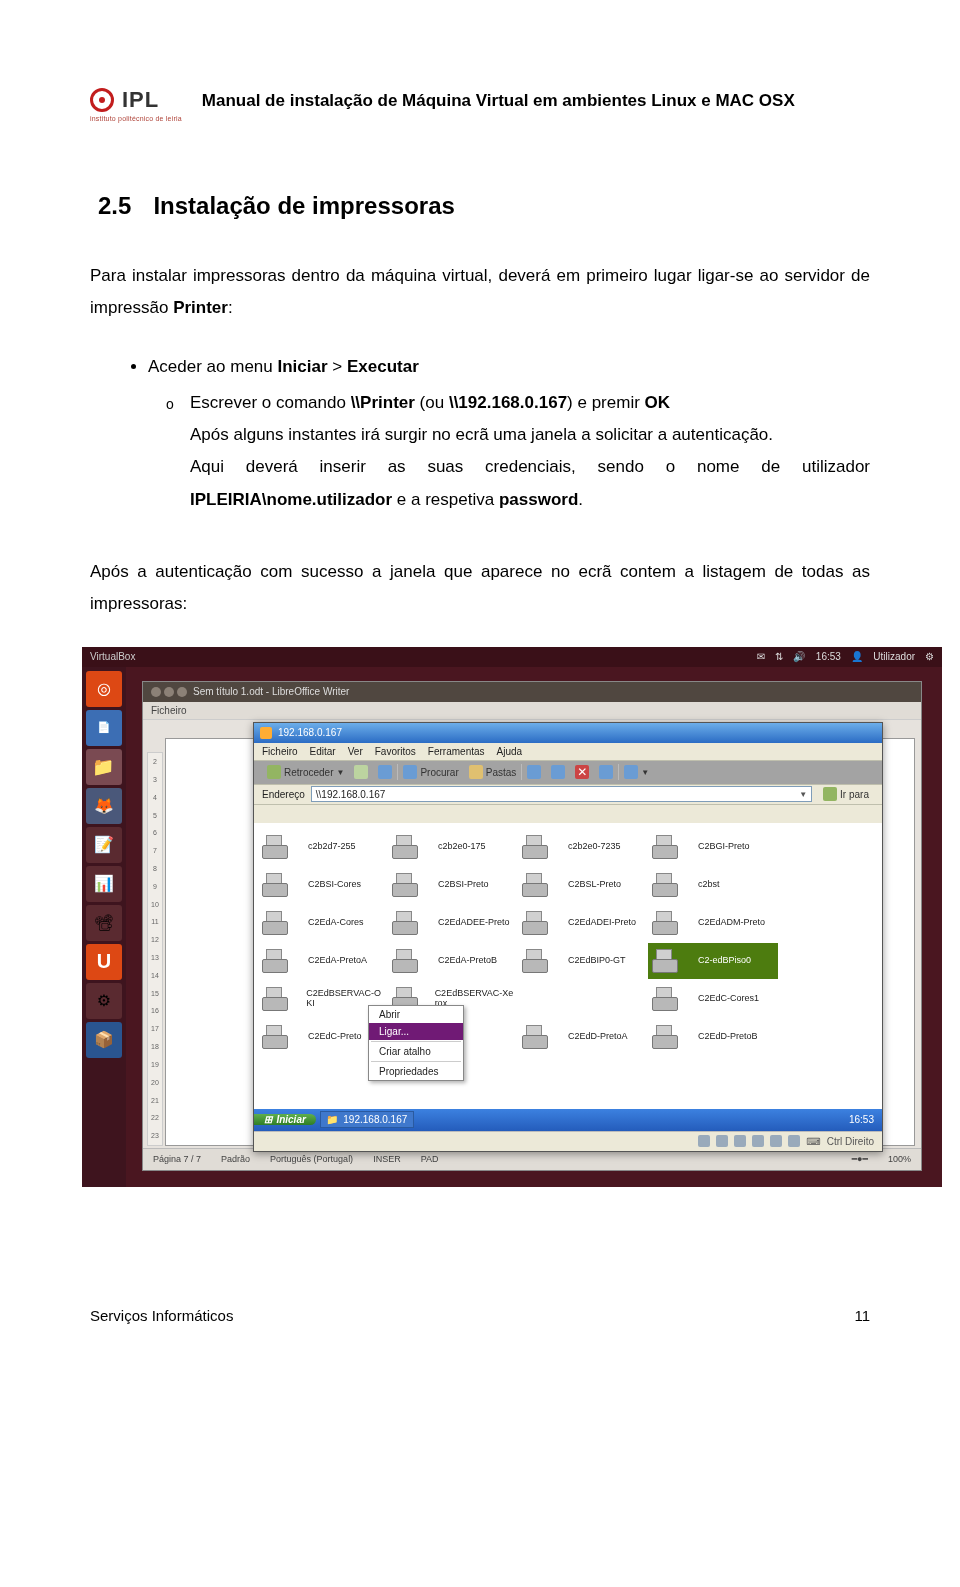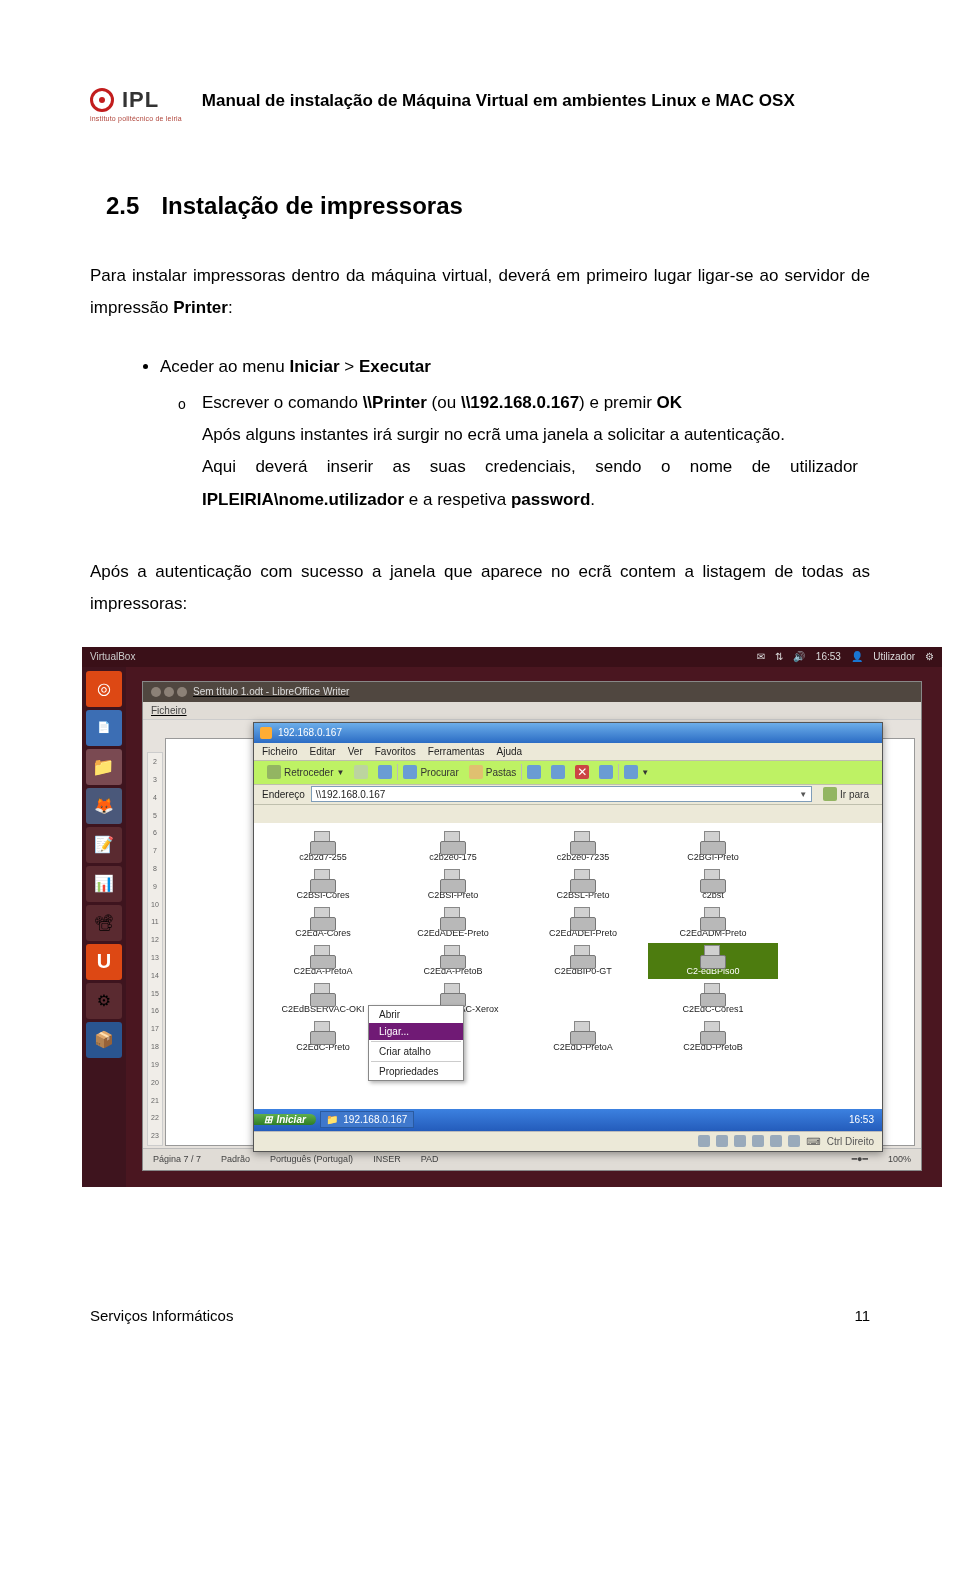--- a/index.html
+++ b/index.html
@@ -12,71 +12,71 @@
   }
   .page { padding: 60px 90px 40px 90px; }
   .header { display: flex; align-items: flex-start; margin-bottom: 70px; margin-top: 27px; }
   .logo-wrap { display: flex; flex-direction: column; align-items: flex-start; gap:2px; margin-right: 20px; }
   .logo-top { display: flex; align-items: center; gap: 8px; }
   .logo-dot { width: 24px; height: 24px; border: 3px solid #c21d1d; border-radius: 50%; display:flex; align-items:center; justify-content:center;}
   .logo-dot-inner { width:6px; height:6px; background:#c21d1d; border-radius:50%; }
   .logo-text { font-weight: bold; font-size: 22px; color:#333; letter-spacing:1px; }
   .logo-sub { font-size: 7px; color:#b0453b; letter-spacing:0.2px; }
   .header-title { flex:1; font-weight: bold; font-size: 17px; text-align: left; margin-top:4px;}
-  h2.section { font-size: 24px; font-weight: bold; margin: 0 0 40px 16px; }
+  h2.section { font-size: 24px; font-weight: bold; margin: 0 0 40px 8px; }
   .sec-num { display:inline-block; margin-right: 22px; }
   p.body { font-size: 17px; line-height: 1.9; margin: 0 0 26px 0; text-align: justify; }
-  ul.lvl1 { list-style: disc; padding-left: 58px; margin:12px; }
+  ul.lvl1 { list-style: disc; padding-left: 58px; margin:0; }
   ul.lvl1 > li { font-size: 17px; line-height: 1.9; text-align: justify; }
   ul.lvl2 { list-style: none; padding-left: 42px; margin-top:4px; }
   ul.lvl2 > li { position: relative; font-size: 17px; line-height: 1.9; text-align: justify; }
   ul.lvl2 > li::before { content: "o"; position:absolute; left:-24px; font-size:14px; top:4px; }
   b { font-weight: bold; }
   .screenshot { margin: 20px -30px 60px -40px; padding-left: 32px; }
   .ubuntu-frame { background:#4a1620; position:relative; width:860px; height:540px; font-family: Arial, sans-serif; }
   .ubuntu-topbar { height:20px; background:#3a1018; display:flex; align-items:center; color:#ddd; font-size:10px; padding:0 8px; justify-content:space-between;}
   .ubuntu-topbar-left { color:#ccc; }
   .ubuntu-topbar-right { display:flex; gap:10px; align-items:center; }
   .launcher { position:absolute; left:0; top:20px; bottom:0; width:44px; background:rgba(60,20,30,0.85); display:flex; flex-direction:column; align-items:center; padding-top:4px; gap:3px;}
   .launcher-item { width:36px; height:36px; border-radius:3px; background:#6b3340; display:flex; align-items:center; justify-content:center; font-size:16px;}
   .li-orange { background:#dd4814; color:#fff; }
   .li-blue { background:#3c6eb4; color:#fff; font-size:11px; font-weight:bold;}
   .li-ff { background:#4a587a; }
   .li-file { background:#7a4a52; font-size:18px;}
   .li-app { background:#5a2a30; }
   .li-u { background:#dd4814; color:#fff; font-weight:bold; font-size:20px; }
   .li-box { background:#2a5590; }
-  .writer-win { position:absolute; left:60px; top:34px; width:780px; height:490px; background:#e6e2dd; border:1px solid #888;text-decoration:underline; }
+  .writer-win { position:absolute; left:60px; top:34px; width:780px; height:490px; background:#e6e2dd; border:1px solid #888; }
   .writer-titlebar { height:20px; background:#504740; display:flex; align-items:center; padding:0 8px; gap:6px;}
   .win-btns { display:flex; gap:3px; }
   .win-btn { width:10px; height:10px; border-radius:50%; background:#8c8177; }
   .writer-title { color:#ddd; font-size:10px; }
   .writer-menu { height:18px; background:#e0dcd6; font-size:10px; color:#444; padding:0 8px; display:flex; gap:14px; align-items:center; border-bottom:1px solid #ccc;}
   .ruler-v { position:absolute; left:4px; top:70px; bottom:24px; width:16px; background:#f0ede8; font-size:7px; color:#666; display:flex; flex-direction:column; justify-content:space-around; align-items:center; border:1px solid #ccc;}
   .writer-canvas { position:absolute; left:22px; top:56px; right:6px; bottom:24px; background:#fff; border:1px solid #999;}
   .writer-statusbar { position:absolute; left:0; right:0; bottom:0; height:22px; background:#e0dcd6; font-size:9px; color:#444; display:flex; align-items:center; justify-content:space-between; padding:0 10px; border-top:1px solid #bbb;}
   .sb-seg { display:flex; gap:20px; }
   
   .vm-win { position:absolute; left:110px; top:40px; width:630px; height:430px; background:#ece9d8; border:1px solid #555; box-shadow:0 2px 8px rgba(0,0,0,0.4); font-size:10px; color:#222;}
   .vm-title { height:18px; background:linear-gradient(#8f6a44,#5c3a1c); color:#fff; display:flex; align-items:center; padding:0 6px; gap:6px;}
   .vm-title-ico { width:10px; height:10px; background:#1f5fd4; border-radius:2px;}
   .xp-title { height:20px; background:linear-gradient(#6caeea,#2b6cc4); color:#fff; display:flex; align-items:center; padding:0 6px; gap:6px;}
   .xp-title-ico { width:12px;height:12px;background:#ffad33;border-radius:2px;}
   .xp-menu { height:18px; background:#ece9d8; display:flex; align-items:center; gap:12px; padding:0 8px; border-bottom:1px solid #bfbfad;}
-  .xp-toolbar { height:24px; background:#bef264; display:flex; align-items:center; padding:0 8px; border-bottom:1px solid #bfbfad;text-align:right;}
+  .xp-toolbar { height:24px; background:#a3a3a3; display:flex; align-items:center; padding:0 8px; border-bottom:1px solid #bfbfad;text-align:right;}
   .tbtn { display:flex; align-items:center; gap:3px; font-size:10px; color:#333; padding:1px 4px; border:1px solid transparent;}
   .tb-sep { width:1px; height:16px; background:#bbb; }
   .tb-ico { width:14px; height:14px; background:#93b562; border-radius:2px; }
   .tb-ico.red { background:#c44; font-size:12px; color:#fff; display:flex; align-items:center; justify-content:center;}
   .tb-ico.b { background:#6a9cd4; }
   .addr-row { height:20px; background:#ece9d8; display:flex; align-items:center; gap:6px; padding:0 8px; border-bottom:1px solid #bfbfad;}
   .addr-input { flex:1; height:16px; background:#fff; border:1px solid #7f9db9; font-size:10px; padding:0 4px; display:flex; align-items:center; justify-content:space-between;}
   .addr-drop { font-size:8px; color:#555;}
   .explorer-body { position:absolute; left:0; right:0; top:100px; bottom:40px; background:#fff; display:flex; flex-wrap:wrap; align-content:flex-start; padding:6px 4px; gap:2px 0; overflow:hidden;}
-  .printer-item { width:130px; height:36px; display:flex; align-items:center; gap:4px; padding:2px 4px;flex-direction:column;}
+  .printer-item { width:130px; height:36px; display:flex; align-items:center; gap:20px; padding:2px 4px;}
   .printer-item.sel { background:#4d7c0f; color:#fff; }
   .printer-ico { width:26px; height:24px; position:relative; }
   .printer-ico::before { content:""; position:absolute; left:4px; top:0; width:14px; height:10px; background:#d0d0d0; border:1px solid #888; }
   .printer-ico::after { content:""; position:absolute; left:0; top:10px; width:24px; height:12px; background:#b8b8b8; border:1px solid #777; border-radius:2px;}
   .printer-lbl { font-size:9px; line-height:1.1; word-break:break-all;}
   .ctx-menu { position:absolute; left:114px; top:282px; width:96px; background:#fff; border:1px solid #888; box-shadow:2px 2px 4px rgba(0,0,0,0.3); font-size:10px;}
   .ctx-item { padding:3px 10px; }
   .ctx-item.hi { background:#701a75; color:#fff; }
   .ctx-sep { height:1px; background:#ccc; margin:1px 2px; }
   .xp-taskbar { position:absolute; left:0; right:0; bottom:20px; height:22px; background:linear-gradient(#3c81e0,#245cbb); display:flex; align-items:center; justify-content:space-between; padding-right:8px; color:#fff; font-size:10px;}

